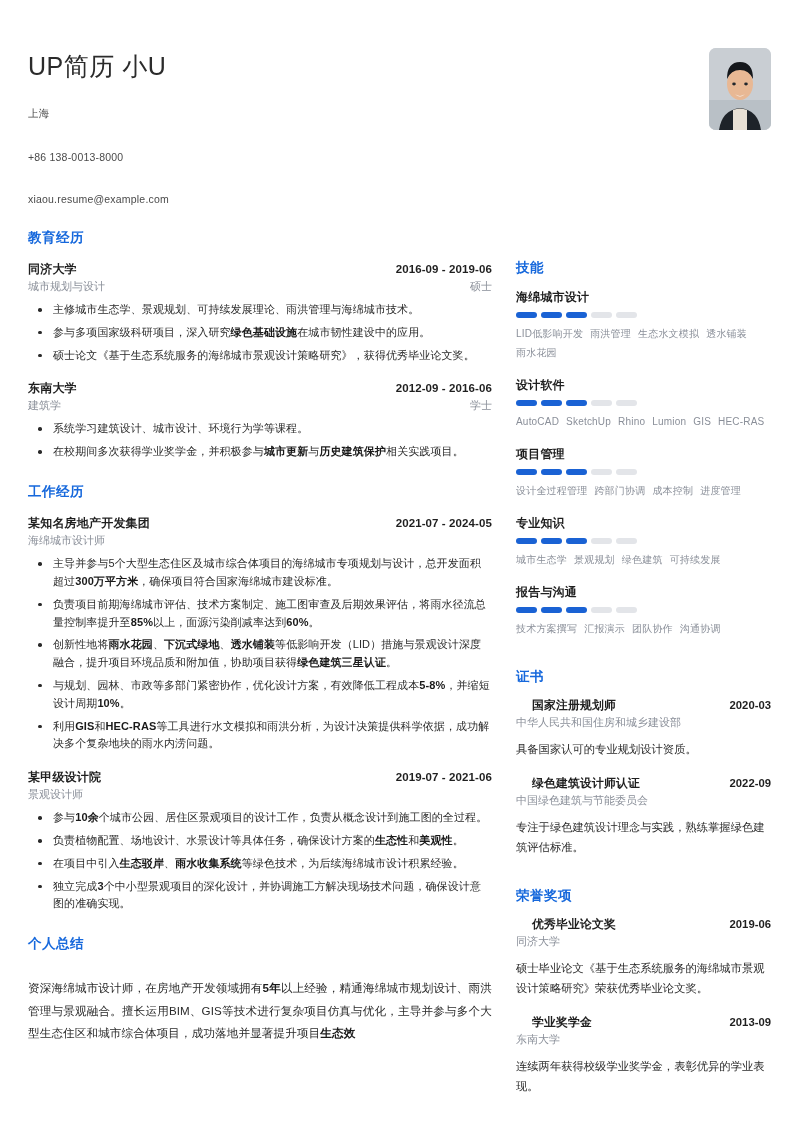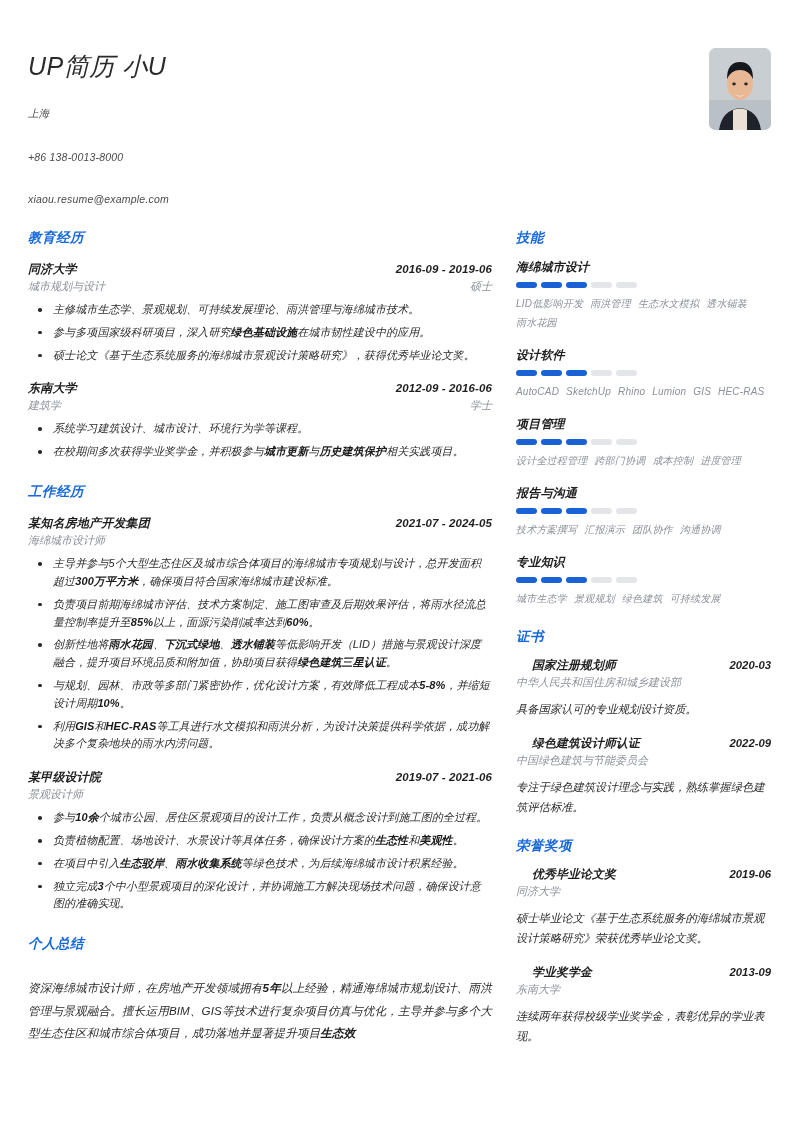--- a/index.html
+++ b/index.html
@@ -11,21 +11,20 @@
     font-family: "Liberation Sans", "DejaVu Sans", sans-serif;
     color: #1f1f1f;
     overflow: hidden;
   }
 
   .page {
     position: relative;
     width: 799px;
     height: 1130px;
     padding: 22px 28px 0 28px;
-    font-style: italic;
   }
 
   
   .header {
     position: relative;
     min-height: 100px;
   }
   .name {
     font-size: 25px;
     font-weight: 400;
@@ -65,21 +64,21 @@
   .col-right { width: 255px; }
 
   
   .sec-title {
     color: #1668dc;
     font-weight: bold;
     font-size: 13.5px;
     letter-spacing: 0.5px;
   }
   .col-left .sec-title { margin-bottom: 14px; }
-  .col-right .sec-title { margin-bottom: 12px; }
+  .col-right .sec-title { margin-bottom: 12px; margin-top: 30px; }
   .sec + .sec { margin-top: 22px; }
   .col-right .sec + .sec { margin-top: 20px; }
 
   
   .entry + .entry { margin-top: 16px; }
   .entry-row {
     display: flex;
     justify-content: space-between;
     align-items: baseline;
   }
@@ -347,40 +346,40 @@
               <div class="level">
                 <span class="pill on"></span>
                 <span class="pill on"></span>
                 <span class="pill on"></span>
                 <span class="pill"></span>
                 <span class="pill"></span>
               </div>
               <div class="tags"><span>设计全过程管理</span><span>跨部门协调</span><span>成本控制</span><span>进度管理</span></div>
             </div>
             <div class="skill">
+              <div class="skill-name">专业知识</div>
+              <div class="level">
+                <span class="pill on"></span>
+                <span class="pill on"></span>
+                <span class="pill on"></span>
+                <span class="pill"></span>
+                <span class="pill"></span>
+              </div>
+              <div class="tags"><span>城市生态学</span><span>景观规划</span><span>绿色建筑</span><span>可持续发展</span></div>
+            </div>
+            <div class="skill">
               <div class="skill-name">报告与沟通</div>
               <div class="level">
                 <span class="pill on"></span>
                 <span class="pill on"></span>
                 <span class="pill on"></span>
                 <span class="pill"></span>
                 <span class="pill"></span>
               </div>
               <div class="tags"><span>技术方案撰写</span><span>汇报演示</span><span>团队协作</span><span>沟通协调</span></div>
-            </div>
-            <div class="skill">
-              <div class="skill-name">专业知识</div>
-              <div class="level">
-                <span class="pill on"></span>
-                <span class="pill on"></span>
-                <span class="pill on"></span>
-                <span class="pill"></span>
-                <span class="pill"></span>
-              </div>
-              <div class="tags"><span>城市生态学</span><span>景观规划</span><span>绿色建筑</span><span>可持续发展</span></div>
             </div>
           </div>
       </div>
 
       <div class="sec">
         <div class="sec-title">证书</div>
         <div>
             <div class="card">
               <div class="card-row">
                 <span class="card-title">国家注册规划师</span>

